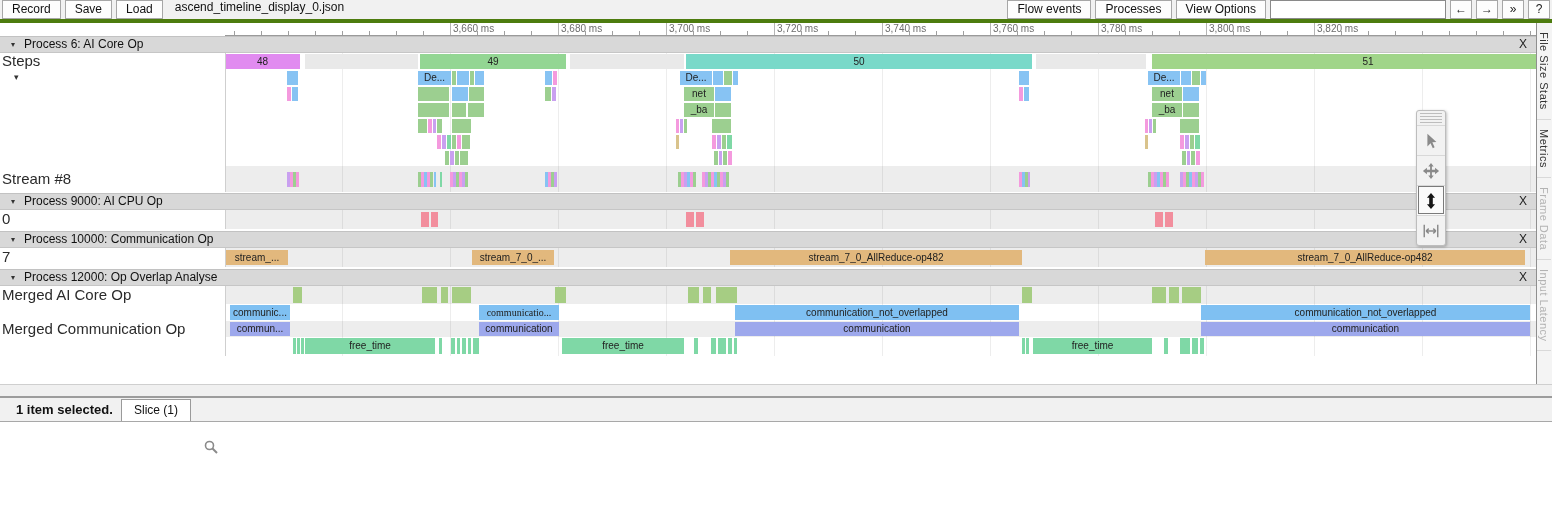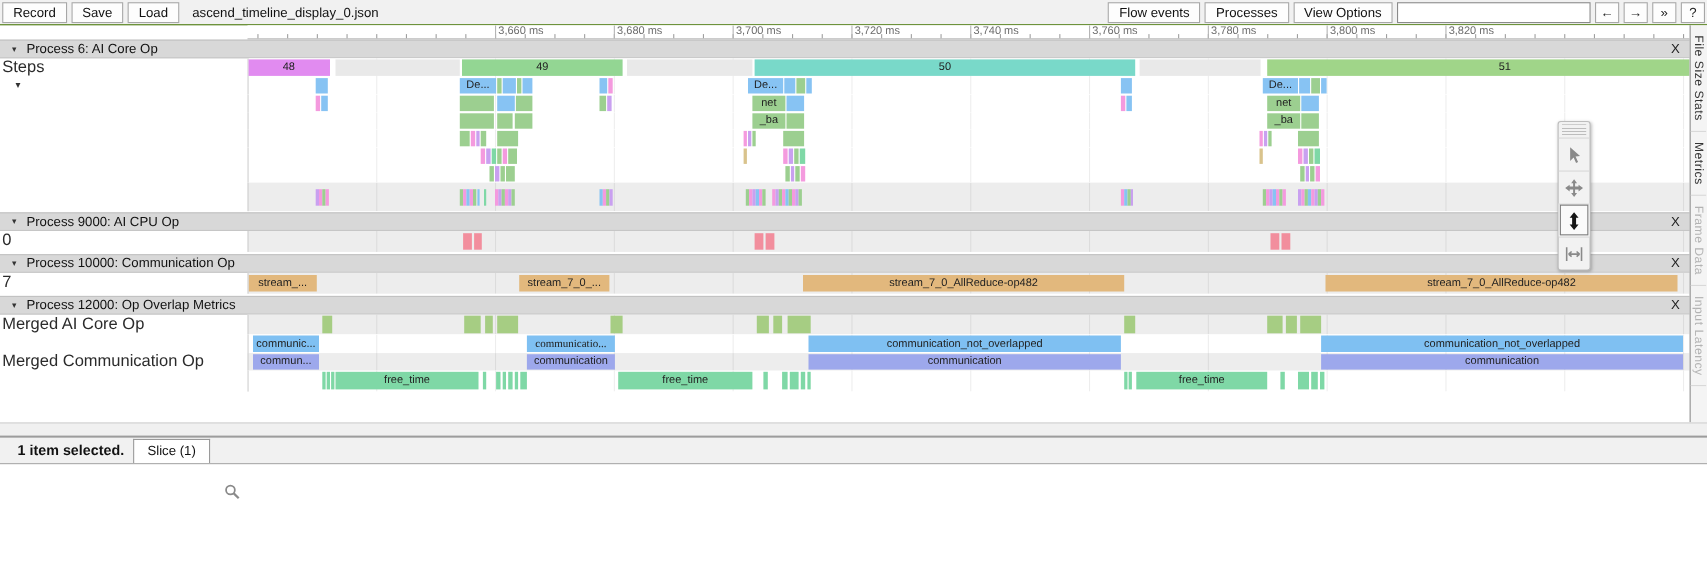--- a/index.html
+++ b/index.html
@@ -2,22 +2,22 @@
 <html><head>
 <meta charset="utf-8">
 <style>
   * { margin:0; padding:0; box-sizing:border-box; }
   html,body { width:1552px; height:516px; overflow:hidden; background:#fff;
     font-family:"Liberation Sans","DejaVu Sans",sans-serif; }
   #app { position:relative; width:1552px; height:516px; background:#fff; }
 
   
   #toolbar { position:absolute; left:0; top:0; width:1552px; height:23px;
-    background:#f1f1f1; border-bottom:1px solid #4d7c0f;
-    display:flex; align-items:center; gap:4px; padding:0 2px; }
+    background:#f1f1f1; border-bottom:4px solid #4d7c0f;
+    display:flex; align-items:flex-start; gap:4px; padding:0 2px; }
   .tbtn { background:#fdfdfd; border:1px solid #a7a7a7; font-size:12px; color:#111;
     height:19px; padding:0 9px; line-height:17px; cursor:pointer; white-space:nowrap; }
   #filename { font-size:12px; color:#111; margin-left:8px; }
   #toolbar .spacer { flex:1; }
   #search-box { width:176px; height:19px; border:1px solid #8a8a8a; background:#fff;
     font-size:12px; padding:0 4px; }
   .navbtn { background:#fdfdfd; border:1px solid #a7a7a7; font-size:12px; color:#222;
     height:19px; min-width:22px; padding:0 4px; line-height:17px; text-align:center; cursor:pointer; }
 
   
@@ -349,20 +349,21 @@
         <div class="blk" style="left: 234px; width: 8px; top: 1px; height: 14px; line-height: 14px; background: rgb(156, 207, 144);"></div>
         <div class="blk" style="left: 488px; width: 4px; top: 1px; height: 14px; line-height: 14px; background: rgb(156, 207, 144);"></div>
         <div class="blk" style="left: 493px; width: 3px; top: 1px; height: 14px; line-height: 14px; background: rgb(201, 160, 240);"></div>
         <div class="blk" style="left: 497px; width: 4px; top: 1px; height: 14px; line-height: 14px; background: rgb(156, 207, 144);"></div>
         <div class="blk" style="left: 502px; width: 4px; top: 1px; height: 14px; line-height: 14px; background: rgb(244, 154, 222);"></div>
         <div class="blk" style="left: 956px; width: 4px; top: 1px; height: 14px; line-height: 14px; background: rgb(156, 207, 144);"></div>
         <div class="blk" style="left: 961px; width: 3px; top: 1px; height: 14px; line-height: 14px; background: rgb(201, 160, 240);"></div>
         <div class="blk" style="left: 965px; width: 4px; top: 1px; height: 14px; line-height: 14px; background: rgb(156, 207, 144);"></div>
         <div class="blk" style="left: 970px; width: 4px; top: 1px; height: 14px; line-height: 14px; background: rgb(244, 154, 222);"></div>
       </div>
+      <div class="row-label" style="top: 130px; height: 26px; line-height: 25px;">Stream #8</div>
       <div class="track" style="top: 130px; height: 26px; background: rgb(237, 237, 237);">
         <div class="gline" style="left: 116px;"></div>
         <div class="gline" style="left: 224px;"></div>
         <div class="gline" style="left: 332px;"></div>
         <div class="gline" style="left: 440px;"></div>
         <div class="gline" style="left: 548px;"></div>
         <div class="gline" style="left: 656px;"></div>
         <div class="gline" style="left: 764px;"></div>
         <div class="gline" style="left: 872px;"></div>
         <div class="gline" style="left: 980px;"></div>
@@ -470,21 +471,21 @@
         <div class="gline" style="left: 1088px;"></div>
         <div class="gline" style="left: 1196px;"></div>
         <div class="gline" style="left: 1304px;"></div>
         <div class="blk" style="left: 0px; width: 62px; top: 2px; height: 15px; line-height: 15px; background: rgb(226, 184, 125);">stream_...</div>
         <div class="blk" style="left: 246px; width: 82px; top: 2px; height: 15px; line-height: 15px; background: rgb(226, 184, 125);">stream_7_0_...</div>
         <div class="blk" style="left: 504px; width: 292px; top: 2px; height: 15px; line-height: 15px; background: rgb(226, 184, 125);">stream_7_0_AllReduce-op482</div>
         <div class="blk" style="left: 979px; width: 320px; top: 2px; height: 15px; line-height: 15px; background: rgb(226, 184, 125);">stream_7_0_AllReduce-op482</div>
       </div>
       <div class="hdr" style="top: 233px;">
         <div class="tri">▾</div>
-        <div class="htitle">Process 12000: Op Overlap Metrics</div>
+        <div class="htitle">Process 12000: Op Overlap Analyse</div>
         <div class="hclose">X</div>
       </div>
       <div class="row-label" style="top: 250px; height: 18px; line-height: 17px;">Merged AI Core Op</div>
       <div class="track" style="top: 250px; height: 18px; background: rgb(237, 237, 237);">
         <div class="gline" style="left: 116px;"></div>
         <div class="gline" style="left: 224px;"></div>
         <div class="gline" style="left: 332px;"></div>
         <div class="gline" style="left: 440px;"></div>
         <div class="gline" style="left: 548px;"></div>
         <div class="gline" style="left: 656px;"></div>

